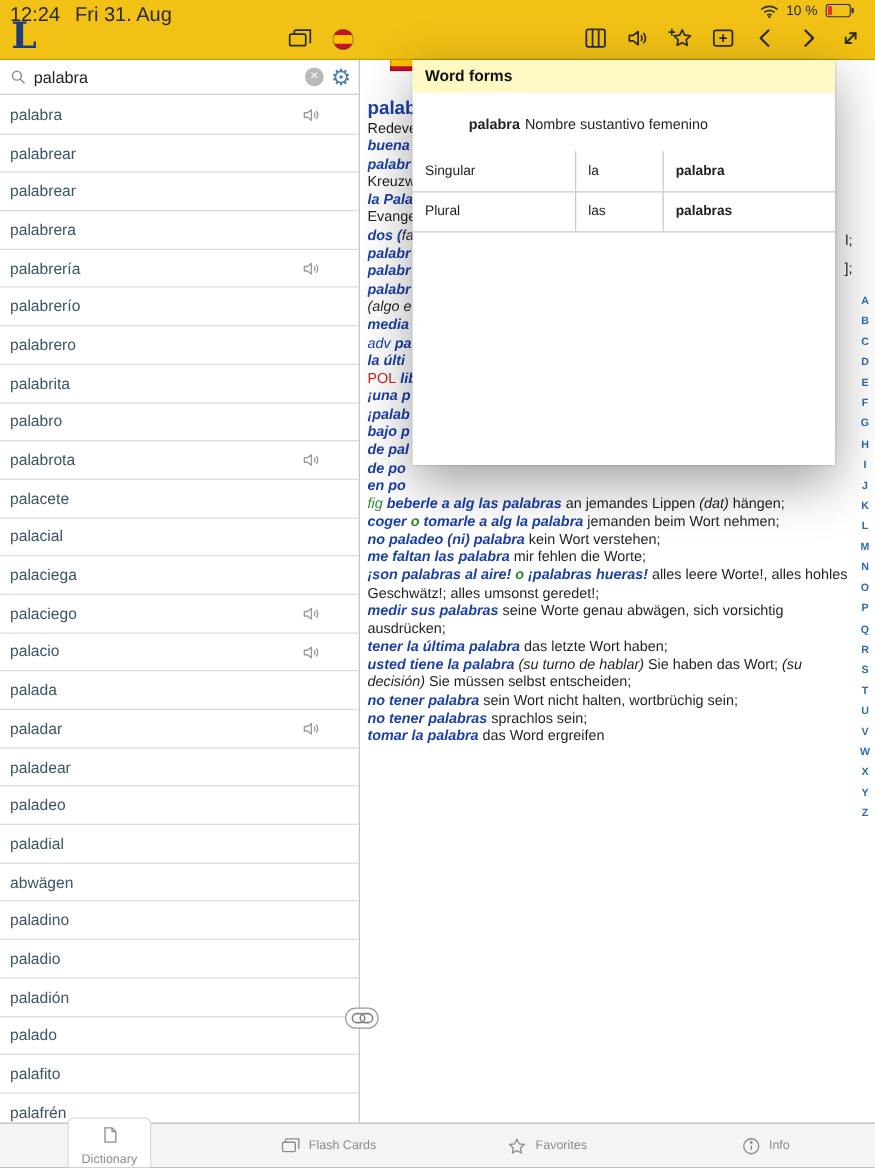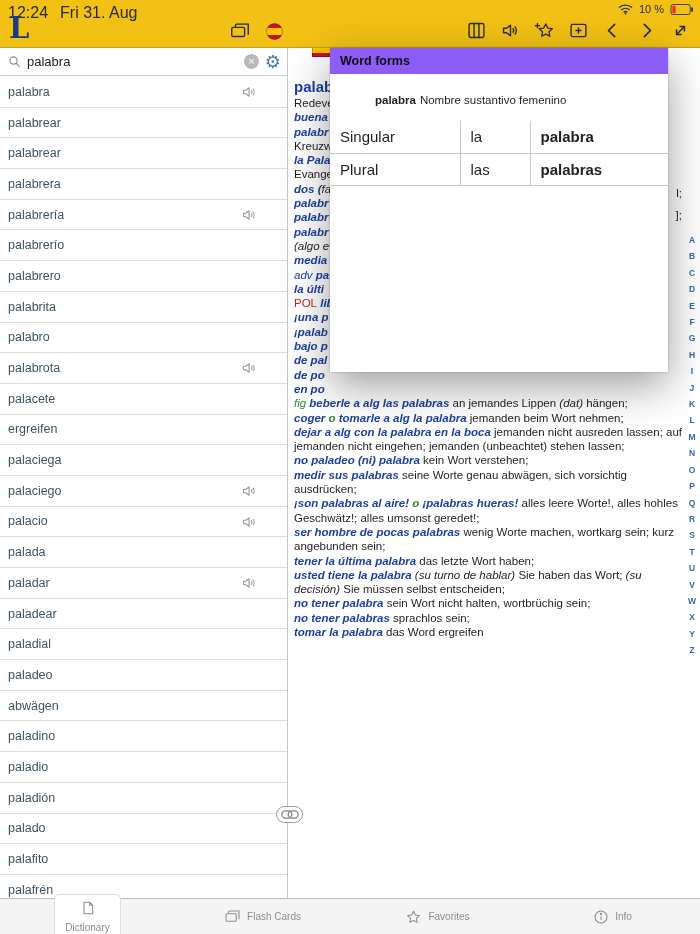--- a/index.html
+++ b/index.html
@@ -3,21 +3,21 @@
 <meta charset="utf-8">
 <style>
   * { margin:0; padding:0; box-sizing:border-box; }
   html,body { background:#888; }
   body { font-family:"Liberation Sans", sans-serif; }
   .app { position:relative; width:700px; height:934px; background:#fff; overflow:hidden; margin:0 auto; }
 
   
   .topbar { position:absolute; top:0; left:0; right:0; height:48px; background:#F2C115; border-bottom:1px solid rgba(0,0,0,.18); z-index:20; }
   .status-left { position:absolute; left:8px; top:4px; display:flex; gap:12px; font-size:16px; color:#2a2a2a; }
-  .status-right { position:absolute; right:6px; top:3px; display:flex; gap:6px; align-items:flex-end; font-size:11px; color:#2a2a2a; }
+  .status-right { position:absolute; right:16px; top:3px; display:flex; gap:6px; align-items:flex-start; font-size:11px; color:#2a2a2a; }
   .logo { position:absolute; left:9px; top:13px; font-family:"DejaVu Serif", serif; font-weight:bold; font-size:29px; line-height:30px; color:#1e3d7b; }
   .toolbar-left { position:absolute; left:228px; top:19px; display:flex; gap:10px; align-items:center; }
   .toolbar-right { position:absolute; right:8px; top:18px; display:flex; gap:10px; align-items:center; }
   .tool-btn { width:24px; height:24px; display:inline-flex; align-items:center; justify-content:center; cursor:pointer; }
   .icon { display:inline-flex; align-items:center; }
 
   
   .sidebar { position:absolute; left:0; top:48px; width:288px; bottom:36px; background:#fff; border-right:1px solid #c6c6c6; overflow:hidden; z-index:5; }
   .searchbar { position:relative; height:28px; border-bottom:1px solid #cfcfcf; display:flex; align-items:center; padding:0 6px 0 8px; gap:6px; }
   .search-input { border:none; outline:none; flex:1; font-size:13px; color:#222; font-family:"Liberation Sans",sans-serif; background:transparent; }
@@ -44,24 +44,24 @@
   .s-pol { color:#CC2222; }
   .s-hw  { color:#1C3FA4; font-weight:bold; font-size:15px; }
   .rfrag { position:absolute; right:18px; font-size:11.5px; color:#1f1f1f; }
   .entry-flag { position:absolute; left:312px; top:42px; z-index:10; }
 
   
   .link-pill { position:absolute; left:276px; top:806px; width:27px; height:17px; background:#fdfdfd; border:1px solid #9a9a9a; border-radius:9px; display:flex; align-items:center; justify-content:center; z-index:15; cursor:pointer; }
 
   
   .popup { position:absolute; left:330px; top:48px; width:338px; height:324px; background:#fff; z-index:50; box-shadow:0 14px 40px rgba(0,0,0,.38), 0 0 2px rgba(0,0,0,.25); }
-  .popup-header { height:26px; background:#8b5cf6; display:flex; align-items:center; padding:0 10px; font-size:12.5px; font-weight:bold; color:#111; }
+  .popup-header { height:26px; background:#fef9c3; display:flex; align-items:center; padding:0 10px; font-size:12.5px; font-weight:bold; color:#111; }
   .popup-headline { margin:20px 10px 0; font-size:11.5px; color:#1f1f1f;padding-left:35px; }
   .popup-headline .hw-b { font-weight:bold; margin-right:4px; }
-  .popup-table { margin-top:15px; width:100%; border-collapse:collapse; font-size:15px; color:#1f1f1f; }
+  .popup-table { margin-top:15px; width:100%; border-collapse:collapse; font-size:11px; color:#1f1f1f; }
   .popup-table td { height:32px; border-bottom:1px solid #c9c9c9; padding:0 10px; }
   .popup-table td:nth-child(1), .popup-table td:nth-child(2) { border-right:1px solid #c9c9c9; }
   .popup-table td:nth-child(3) { font-weight:bold; }
 
   
   .tabbar { position:absolute; left:0; right:0; bottom:0; height:36px; background:#f4f4f4; border-top:1px solid #bdbdbd; display:flex; z-index:60; }
   .tab { flex:1; display:flex; align-items:center; justify-content:center; }
   .tab-inner { display:flex; align-items:center; gap:6px; font-size:10px; color:#8c8c8c; padding:5px 10px; border-radius:5px; cursor:pointer; }
   .tab.active .tab-inner { background:#ffffff; border:1px solid #dcdcdc;flex-direction:column; }
 </style>
@@ -227,21 +227,21 @@
               <path d="M2 7.5v5h3.5L10 16V4L5.5 7.5H2z"></path>
               <path d="M13 7.5a3.4 3.4 0 0 1 0 5"></path>
               <path d="M15.4 5.4a6.6 6.6 0 0 1 0 9.2"></path>
             </svg>
           </span>
         </div>
         <div class="word-row">
           <span class="row-label">palacete</span>
         </div>
         <div class="word-row">
-          <span class="row-label">ergreifen</span>
+          <span class="row-label">palacial</span>
         </div>
         <div class="word-row">
           <span class="row-label">palaciega</span>
         </div>
         <div class="word-row">
           <span class="row-label">palaciego</span>
           <span class="row-speaker icon">
             <svg width="17" height="14" viewBox="0 0 24 20" fill="none" stroke="#9a9aa0" stroke-width="1.6" stroke-linejoin="round">
               <path d="M2 7.5v5h3.5L10 16V4L5.5 7.5H2z"></path>
               <path d="M13 7.5a3.4 3.4 0 0 1 0 5"></path>
@@ -269,24 +269,24 @@
               <path d="M2 7.5v5h3.5L10 16V4L5.5 7.5H2z"></path>
               <path d="M13 7.5a3.4 3.4 0 0 1 0 5"></path>
               <path d="M15.4 5.4a6.6 6.6 0 0 1 0 9.2"></path>
             </svg>
           </span>
         </div>
         <div class="word-row">
           <span class="row-label">paladear</span>
         </div>
         <div class="word-row">
+          <span class="row-label">paladeo</span>
+        </div>
+        <div class="word-row">
           <span class="row-label">paladial</span>
-        </div>
-        <div class="word-row">
-          <span class="row-label">paladeo</span>
         </div>
         <div class="word-row">
           <span class="row-label">abwägen</span>
         </div>
         <div class="word-row">
           <span class="row-label">paladino</span>
         </div>
         <div class="word-row">
           <span class="row-label">paladio</span>
         </div>
@@ -355,25 +355,24 @@
           <div class="frag-line"><span class="s-es">¡una p</span></div>
           <div class="frag-line"><span class="s-es">¡palab</span></div>
           <div class="frag-line"><span class="s-es">bajo p</span></div>
           <div class="frag-line"><span class="s-es">de pal</span></div>
           <div class="frag-line"><span class="s-es">de po</span></div>
           <div class="frag-line"><span class="s-es">en po</span></div>
         </div>
       <div class="phrases">
           <p><span class="s-lbl">fig </span><span class="s-es">beberle a alg las palabras</span><span class="s-de"> an jemandes Lippen </span><span class="s-dei">(dat)</span><span class="s-de"> hängen;</span></p>
           <p><span class="s-es">coger</span><span class="s-alt"> o </span><span class="s-es">tomarle a alg la palabra</span><span class="s-de"> jemanden beim Wort nehmen;</span></p>
-          <p><span class="s-es">dejar a alg con la palabra en la boca</span><span class="s-de"> jemanden nicht ausreden lassen; auf jemanden nicht eingehen; jemanden (unbeachtet) stehen lassen;</span></p>
           <p><span class="s-es">no paladeo (ni) palabra</span><span class="s-de"> kein Wort verstehen;</span></p>
+          <p><span class="s-es">me faltan las palabra</span><span class="s-de"> mir fehlen die Worte;</span></p>
+          <p><span class="s-es">¡son palabras al aire!</span><span class="s-alt"> o </span><span class="s-es">¡palabras hueras!</span><span class="s-de"> alles leere Worte!, alles hohles Geschwätz!; alles umsonst geredet!;</span></p>
           <p><span class="s-es">medir sus palabras</span><span class="s-de"> seine Worte genau abwägen, sich vorsichtig ausdrücken;</span></p>
-          <p><span class="s-es">¡son palabras al aire!</span><span class="s-alt"> o </span><span class="s-es">¡palabras hueras!</span><span class="s-de"> alles leere Worte!, alles hohles Geschwätz!; alles umsonst geredet!;</span></p>
-          <p><span class="s-es">ser hombre de pocas palabras</span><span class="s-de"> wenig Worte machen, wortkarg sein; kurz angebunden sein;</span></p>
           <p><span class="s-es">tener la última palabra</span><span class="s-de"> das letzte Wort haben;</span></p>
           <p><span class="s-es">usted tiene la palabra</span><span class="s-dei"> (su turno de hablar) </span><span class="s-de">Sie haben das Wort; </span><span class="s-dei">(su decisión)</span><span class="s-de"> Sie müssen selbst entscheiden;</span></p>
           <p><span class="s-es">no tener palabra</span><span class="s-de"> sein Wort nicht halten, wortbrüchig sein;</span></p>
           <p><span class="s-es">no tener palabras</span><span class="s-de"> sprachlos sein;</span></p>
           <p><span class="s-es">tomar la palabra</span><span class="s-de"> das Word ergreifen</span></p>
         </div>
     </div>
     <div>
         <span class="rfrag" style="top: 138px;">l;</span>
         <span class="rfrag" style="top: 160px;">];</span>

